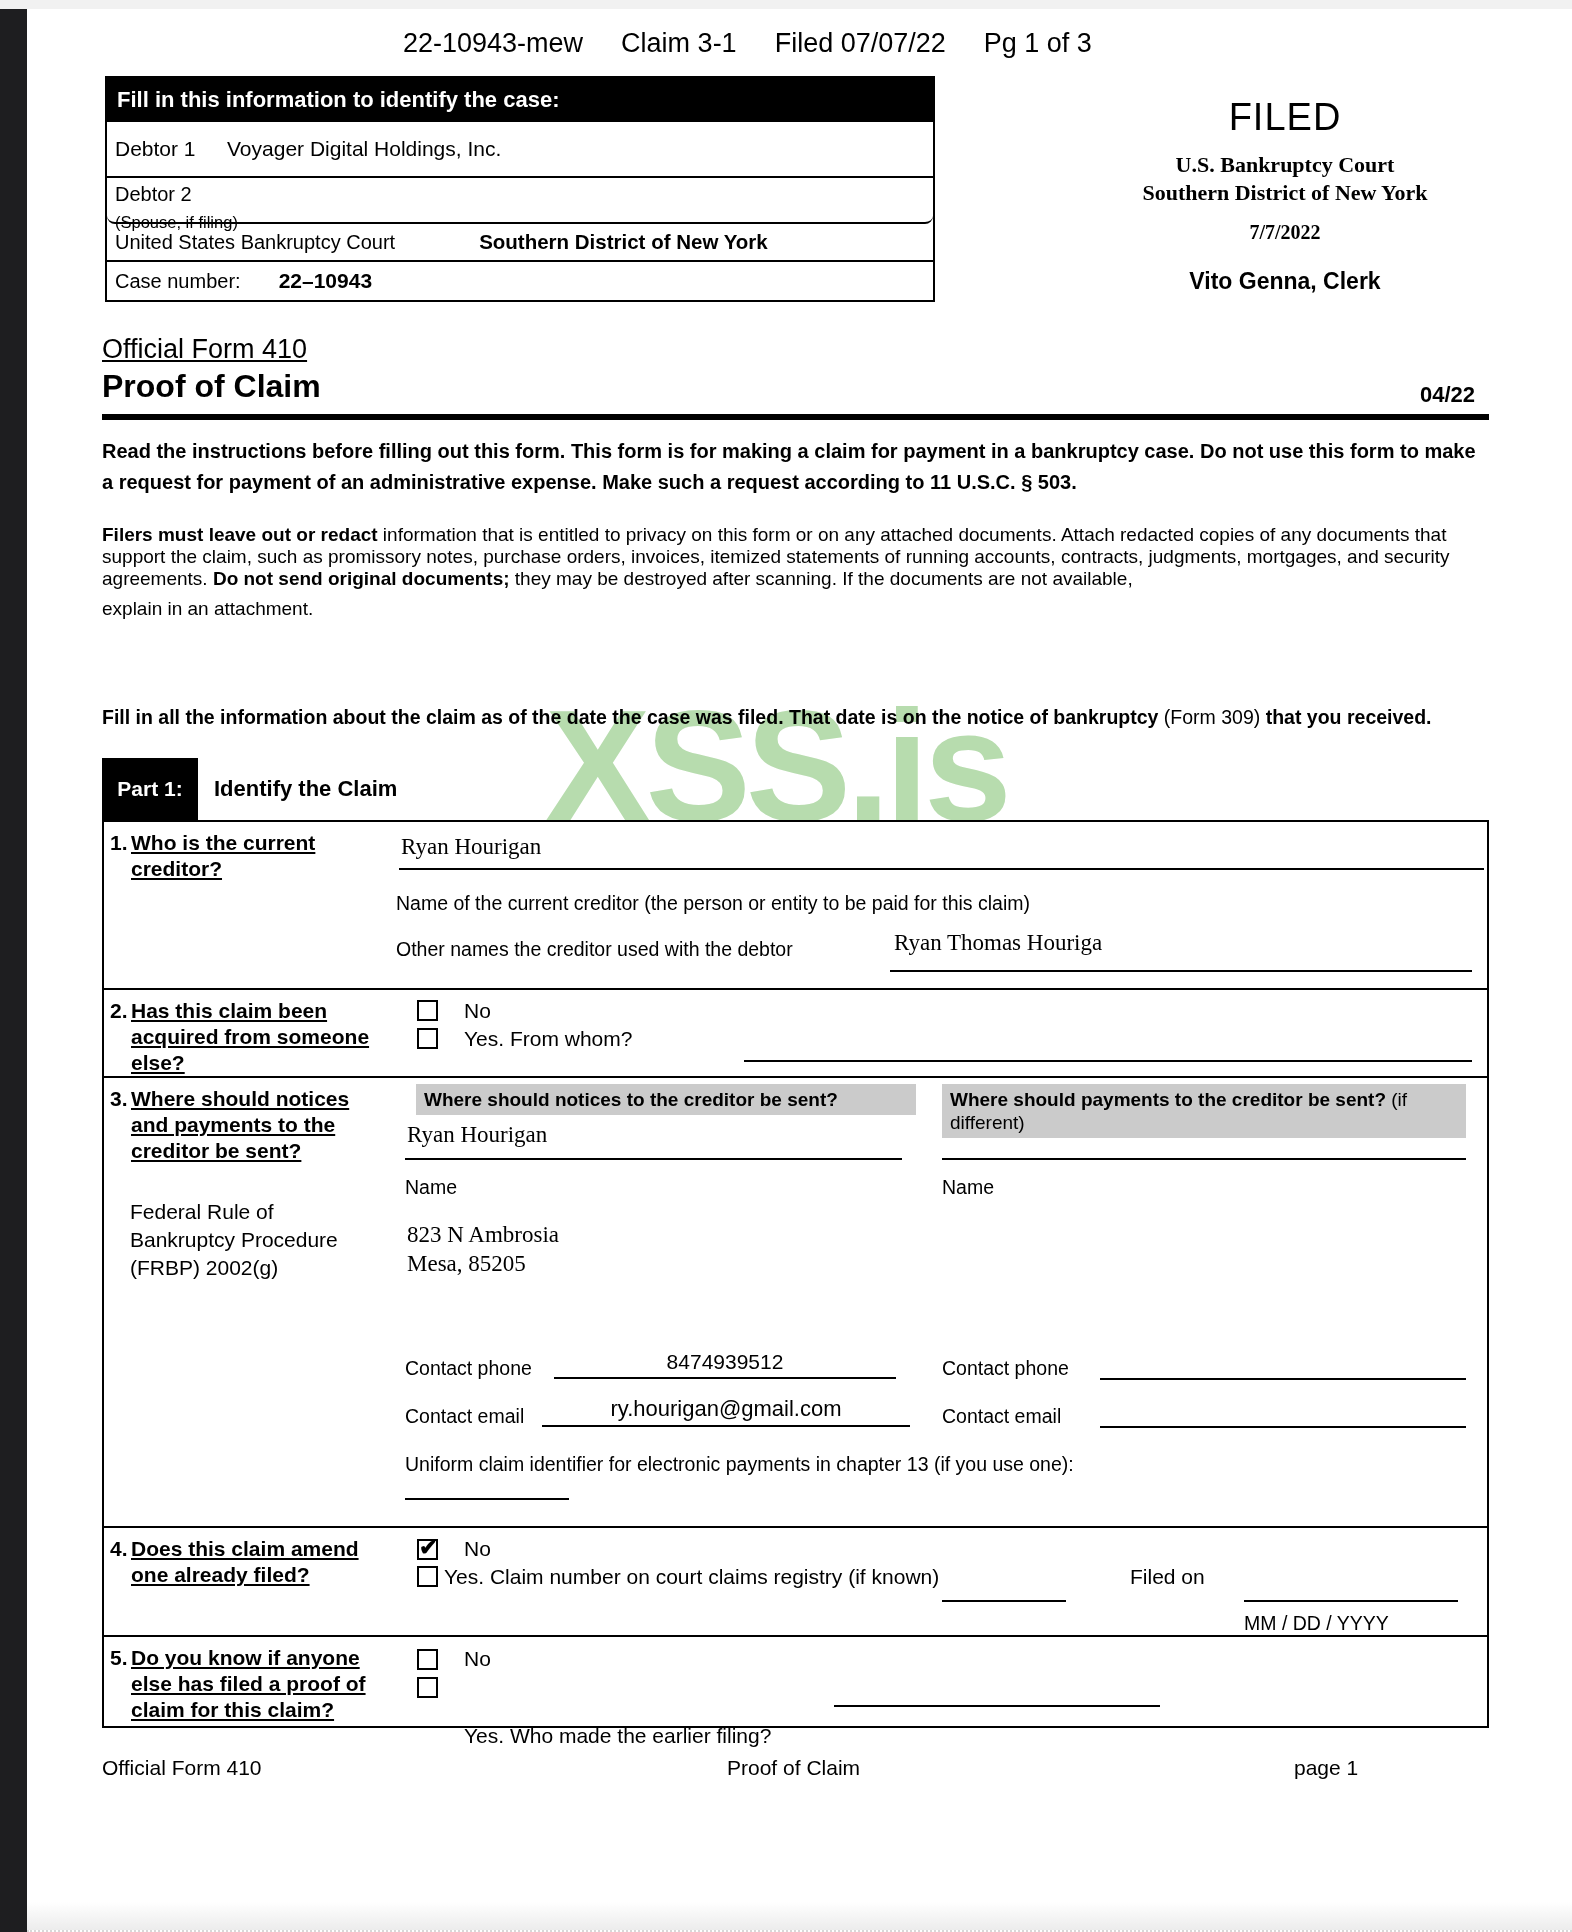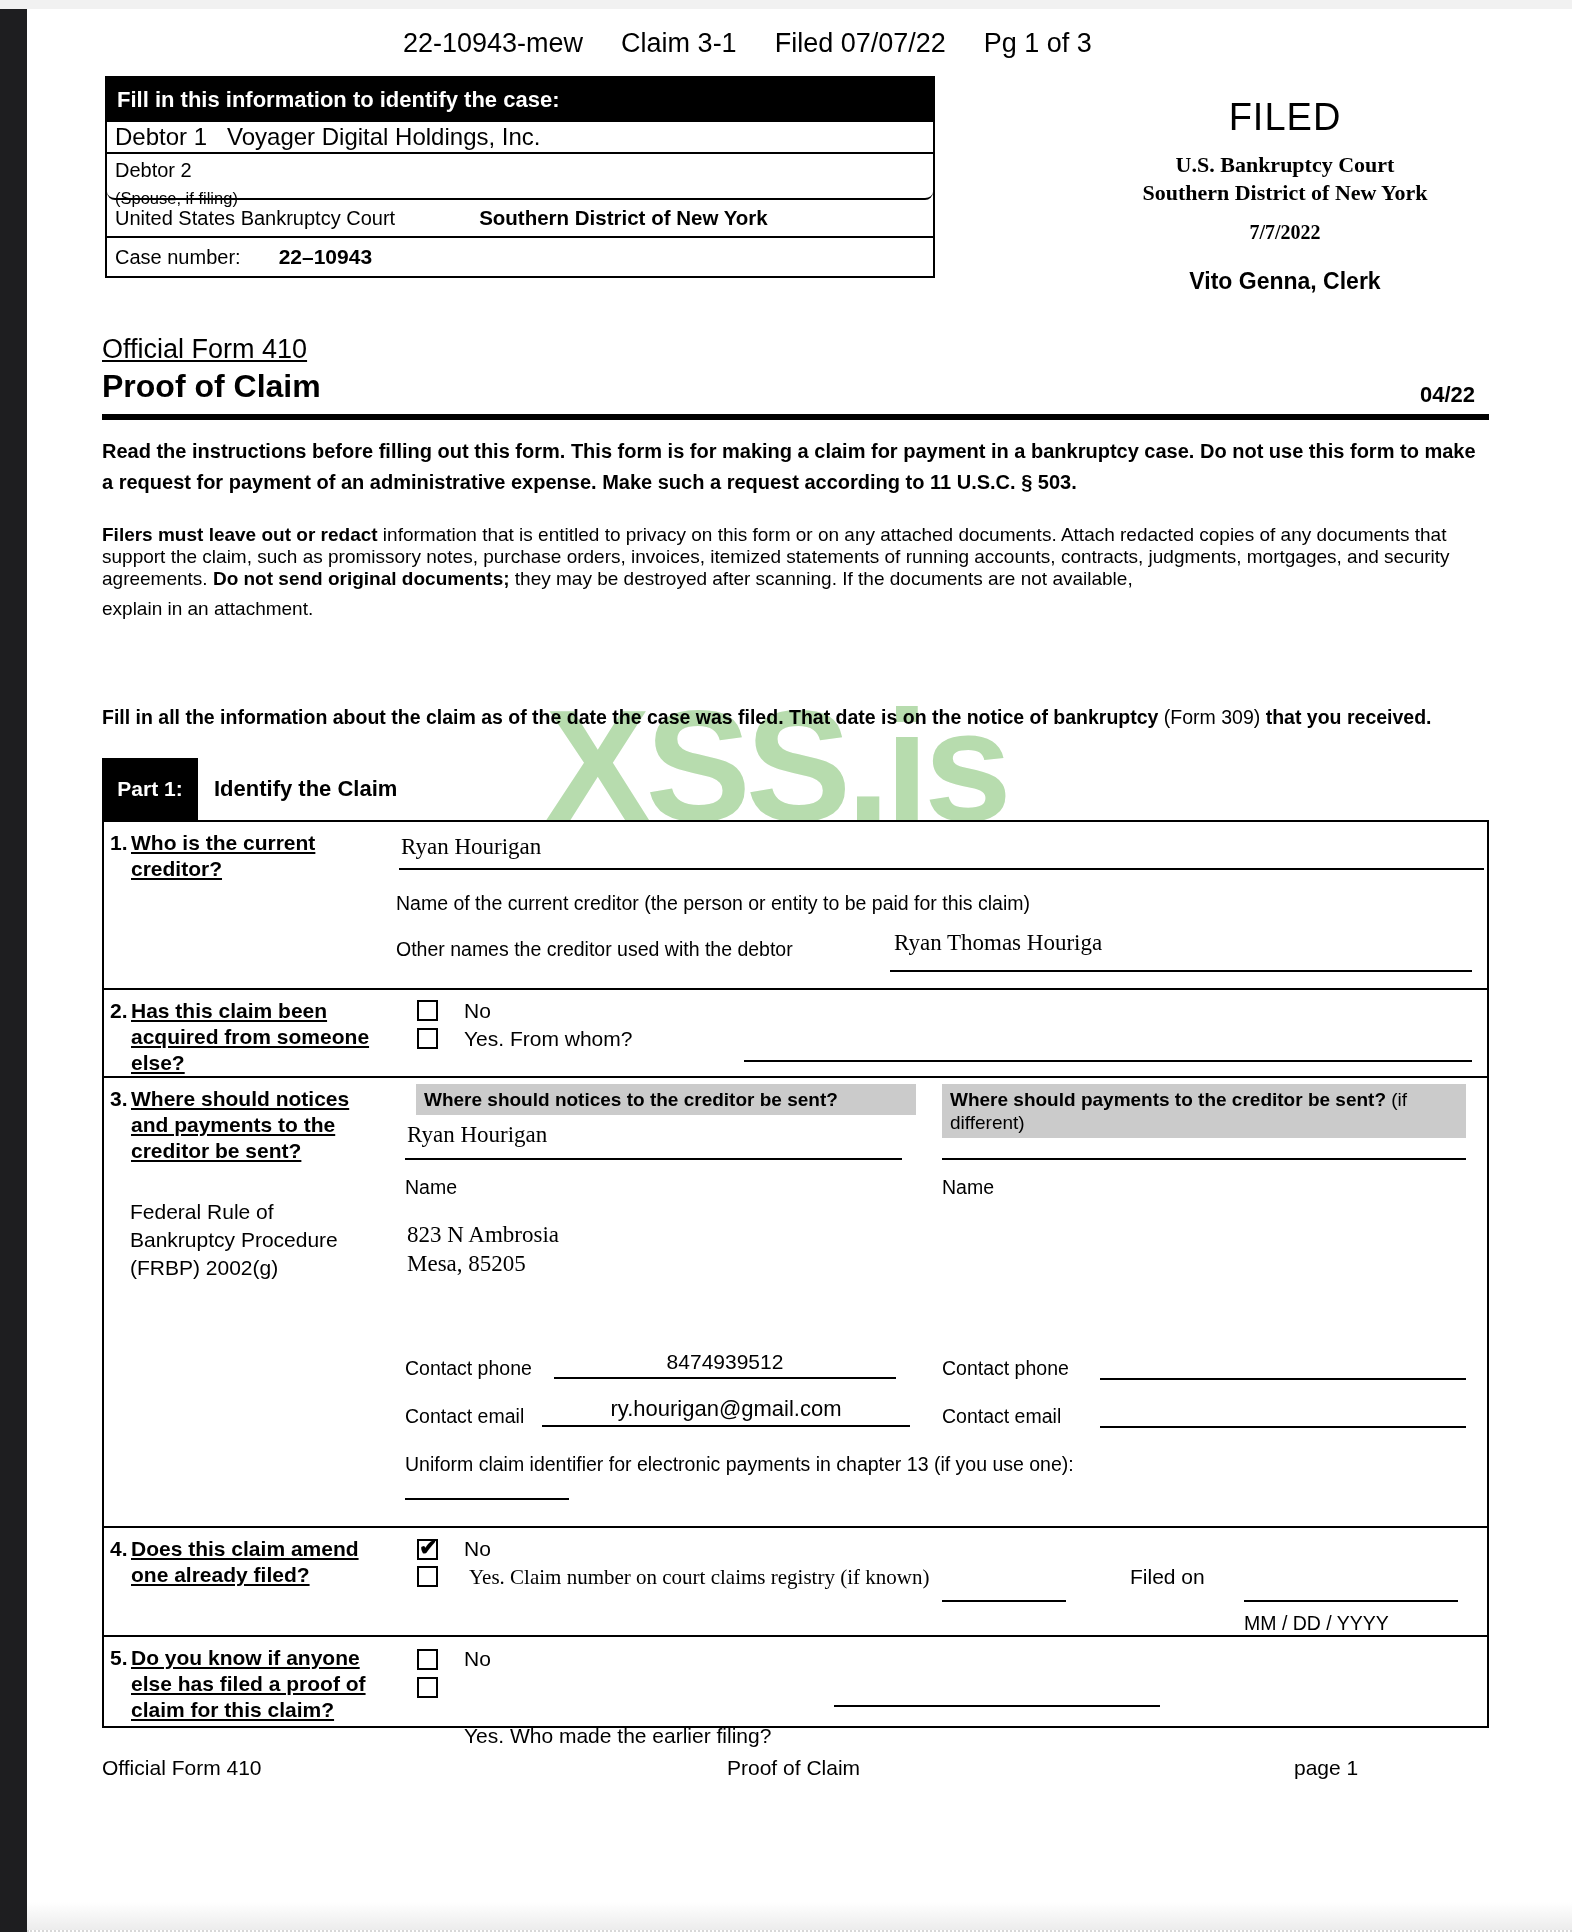--- a/index.html
+++ b/index.html
@@ -11,21 +11,21 @@
   .bottom-edge { position: absolute; left: 27px; bottom: 0; width: 1545px; height: 30px;
                  background: linear-gradient(#ffffff, #ececec); border-bottom: 2px dotted #d8d8d8; }
 
   .doc-header { position: absolute; left: 403px; top: 28px; display: flex; gap: 38px; font-size: 27px; }
 
   
   .case-box { position: absolute; left: 105px; top: 76px; width: 830px; border: 2px solid #000; background: #fff; }
   .case-box-title { background: #000; color: #fff; font-weight: bold; font-size: 22px; padding: 9px 10px; }
   .cb-row { position: relative; padding-left: 8px; }
   .cb-row.bordered { border-bottom: 2px solid #000; }
-  .cb-r1 { height: 32px; display: flex; align-items: center; font-size: 24px; }
+  .cb-r1 { height: 56px; display: flex; align-items: center; font-size: 21px; }
   .cb-r1 .lbl { width: 112px; }
   .cb-r2 { height: 46px; font-size: 20px; padding-top: 5px; border-radius: 8px; }
   .cb-r2 .hint { font-size: 16.5px; margin-top: 7px; }
   .cb-r3 { height: 38px; display: flex; align-items: center; font-size: 20px; }
   .cb-r3 .val { font-weight: bold; font-size: 20.5px; margin-left: 84px; }
   .cb-r4 { height: 38px; display: flex; align-items: center; font-size: 20px; }
   .cb-r4 .val { font-weight: bold; font-size: 21px; margin-left: 38px; }
 
   
   .stamp { position: absolute; left: 1120px; top: 96px; width: 330px; text-align: center; }
@@ -212,21 +212,21 @@
     <div class="t-row row4">
       <div class="q-label">
         <span class="q-num">4.</span>
         <span class="q-text">Does this claim amend one already filed?</span>
       </div>
       <div class="cb" style="left:313px; top:11px;">
         <span class="check-glyph">✔</span>
       </div>
       <div class="opt-text" style="left:360px; top:9px;">No</div>
       <div class="cb" style="left:313px; top:38px;"></div>
-      <div class="opt-text" style="left:365px; top:37px; width:500px;font-family:Liberation Serif, serif;">Yes. Claim number on court claims registry (if known)</div>
+      <div class="opt-text" style="left:340px; top:37px; width:500px;">Yes. Claim number on court claims registry (if known)</div>
       <div class="opt-text" style="left:1026px; top:37px;">Filed on</div>
       <div class="fill-line" style="left:838px; top:72px; width:124px;"></div>
       <div class="fill-line" style="left:1140px; top:72px; width:214px;"></div>
       <div class="caption" style="left:1140px; top:84px;">MM / DD / YYYY</div>
     </div>
 
     <div class="t-row row5">
       <div class="q-label">
         <span class="q-num">5.</span>
         <span class="q-text">Do you know if anyone else has filed a proof of claim for this claim?</span>

